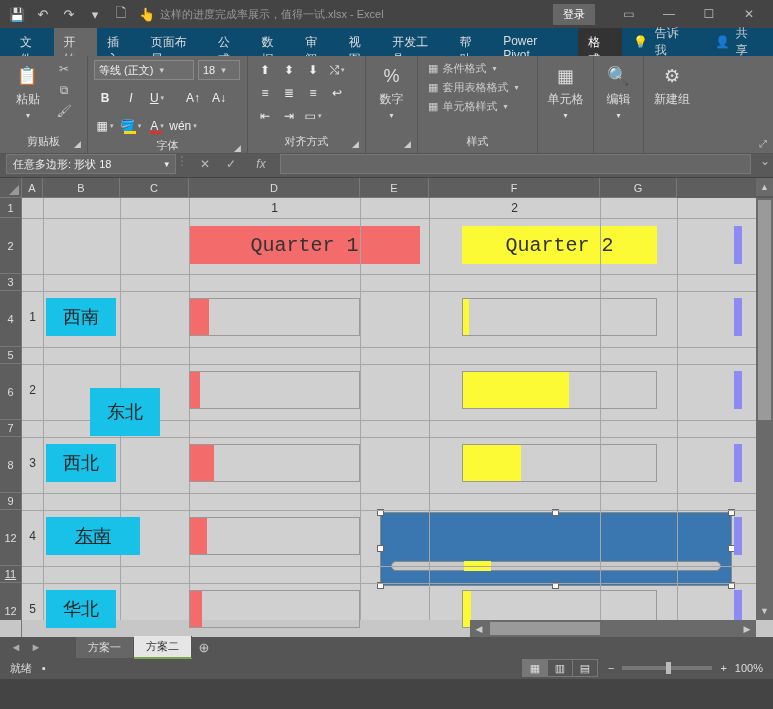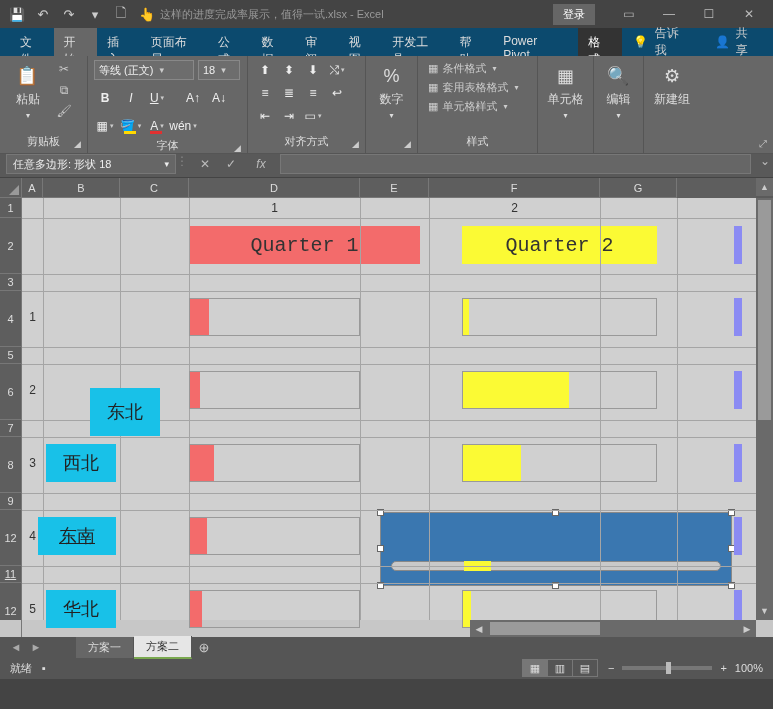--- a/index.html
+++ b/index.html
@@ -359,41 +359,42 @@
       <div class="gl-h" style="top: 93px;"></div>
       <div class="gl-h" style="top: 149px;"></div>
       <div class="gl-h" style="top: 166px;"></div>
       <div class="gl-h" style="top: 222px;"></div>
       <div class="gl-h" style="top: 239px;"></div>
       <div class="gl-h" style="top: 295px;"></div>
       <div class="gl-h" style="top: 312px;"></div>
       <div class="gl-h" style="top: 368px;"></div>
       <div class="gl-h" style="top: 385px;"></div>
       <div class="cell-text" style="left: 0px; top: 100px; width: 21px; height: 38px;">1</div>
+      <div class="region-box" style="left: 24px; top: 100px; width: 70px; height: 38px;">西南</div>
       <div class="bar-bg" style="left: 167px; top: 100px; width: 171px; height: 38px;"></div>
       <div class="bar-fill" style="left: 168px; top: 101px; width: 18.59px; height: 36px; background: rgb(243, 107, 107);"></div>
       <div class="bar-bg" style="left: 440px; top: 100px; width: 195px; height: 38px;"></div>
       <div class="bar-fill" style="left: 441px; top: 101px; width: 5.79px; height: 36px; background: rgb(251, 250, 52);"></div>
       <div class="bar-fill" style="left: 712px; top: 100px; width: 8px; height: 38px; background: rgb(139, 139, 243);"></div>
       <div class="cell-text" style="left: 0px; top: 173px; width: 21px; height: 38px;">2</div>
       <div class="region-box" style="left: 24px; top: 190px; width: 70px; height: 48px; margin-left: 44px;">东北</div>
       <div class="bar-bg" style="left: 167px; top: 173px; width: 171px; height: 38px;"></div>
       <div class="bar-fill" style="left: 168px; top: 174px; width: 10.14px; height: 36px; background: rgb(243, 107, 107);"></div>
       <div class="bar-bg" style="left: 440px; top: 173px; width: 195px; height: 38px;"></div>
       <div class="bar-fill" style="left: 441px; top: 174px; width: 106.15px; height: 36px; background: rgb(251, 250, 52);"></div>
       <div class="bar-fill" style="left: 712px; top: 173px; width: 8px; height: 38px; background: rgb(139, 139, 243);"></div>
       <div class="cell-text" style="left: 0px; top: 246px; width: 21px; height: 38px;">3</div>
       <div class="region-box" style="left: 24px; top: 246px; width: 70px; height: 38px;">西北</div>
       <div class="bar-bg" style="left: 167px; top: 246px; width: 171px; height: 38px;"></div>
       <div class="bar-fill" style="left: 168px; top: 247px; width: 23.66px; height: 36px; background: rgb(243, 107, 107);"></div>
       <div class="bar-bg" style="left: 440px; top: 246px; width: 195px; height: 38px;"></div>
       <div class="bar-fill" style="left: 441px; top: 247px; width: 57.9px; height: 36px; background: rgb(251, 250, 52);"></div>
       <div class="bar-fill" style="left: 712px; top: 246px; width: 8px; height: 38px; background: rgb(139, 139, 243);"></div>
       <div class="cell-text" style="left: 0px; top: 319px; width: 21px; height: 38px;">4</div>
-      <div class="region-box" style="left: 16px; top: 319px; width: 78px; height: 38px; text-decoration: underline;">东南</div>
+      <div class="region-box" style="left: 24px; top: 319px; width: 94px; height: 38px; text-decoration: underline;">东南</div>
       <div class="bar-bg" style="left: 167px; top: 319px; width: 171px; height: 38px;"></div>
       <div class="bar-fill" style="left: 168px; top: 320px; width: 16.9px; height: 36px; background: rgb(243, 107, 107);"></div>
       <div class="bar-fill" style="left: 712px; top: 319px; width: 8px; height: 38px; background: rgb(139, 139, 243);"></div>
       <div class="cell-text" style="left: 0px; top: 392px; width: 21px; height: 38px;">5</div>
       <div class="region-box" style="left: 24px; top: 392px; width: 70px; height: 38px;">华北</div>
       <div class="bar-bg" style="left: 167px; top: 392px; width: 171px; height: 38px;"></div>
       <div class="bar-fill" style="left: 168px; top: 393px; width: 11.83px; height: 36px; background: rgb(243, 107, 107);"></div>
       <div class="bar-bg" style="left: 440px; top: 392px; width: 195px; height: 38px;"></div>
       <div class="bar-fill" style="left: 441px; top: 393px; width: 7.72px; height: 36px; background: rgb(251, 250, 52);"></div>
       <div class="bar-fill" style="left: 712px; top: 392px; width: 8px; height: 38px; background: rgb(139, 139, 243);"></div>

